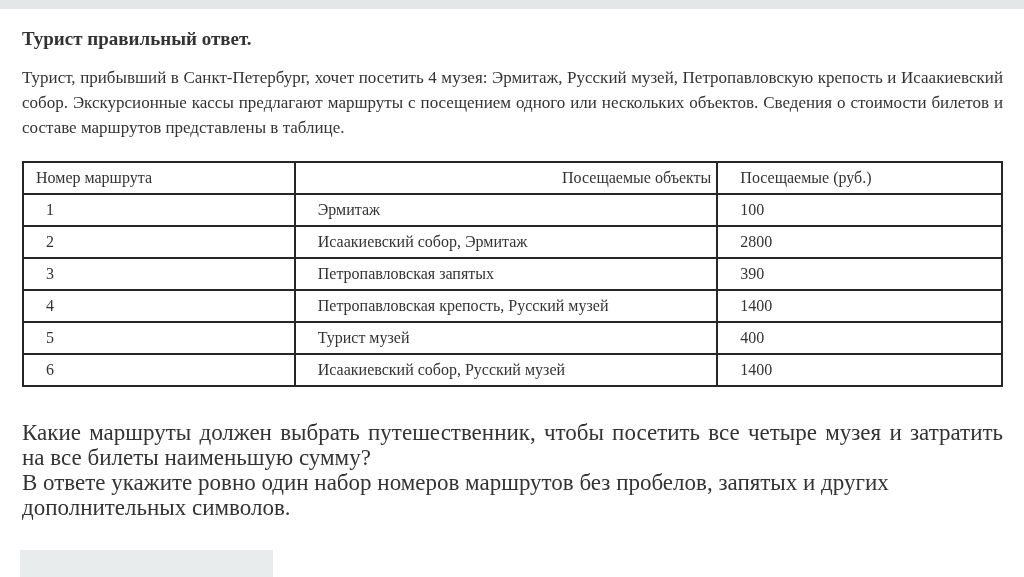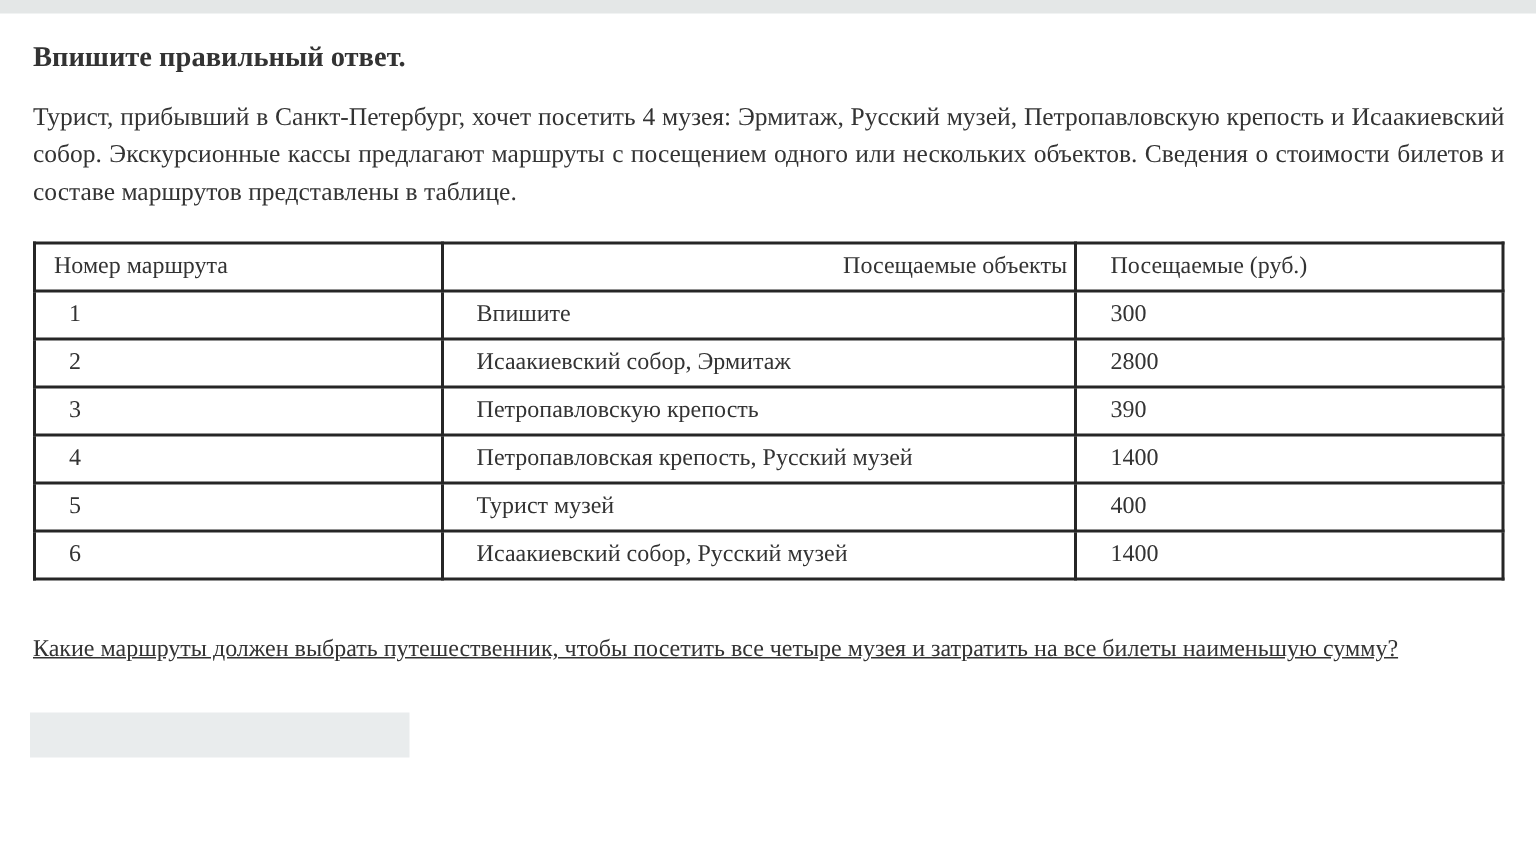--- a/index.html
+++ b/index.html
@@ -53,23 +53,22 @@
     padding: 3px 5px 3px 22px;
     height: 24px;
     overflow: hidden;
     white-space: nowrap;
   }
   table.routes th.col-number { width: 28%; padding-left: 12px; }
   table.routes th.col-objects { width: 43.6%; text-align: right; }
   table.routes th.col-cost { width: 28.4%; }
   .question-block {
     margin: 33px 0 4px 0;
-    font-size: 16px;
+    font-size: 23px;
     line-height: 25px;
-    text-decoration: underline;
   }
   .question-text { text-align: justify; }
   .answer-input {
     display: block;
     margin: 30px 0 0 -2px;
     width: 253px;
     height: 30px;
     background: #e9eced;
     border: none;
     outline: none;
@@ -81,46 +80,46 @@
   }
 </style>
 </head>
 <body>
 
 <div class="page">
   <div class="top-bar"></div>
 
   <div class="content">
 
-    <div class="page-title">Впишите правильный ответ.</div>
+    <div class="page-title">Турист правильный ответ.</div>
 
     <p class="intro">Турист, прибывший в Санкт-Петербург, хочет посетить 4 музея: Эрмитаж, Русский музей, Петропавловскую крепость и Исаакиевский собор. Экскурсионные кассы предлагают маршруты с посещением одного или нескольких объектов. Сведения о стоимости билетов и составе маршрутов представлены в таблице.</p>
 
     <table class="routes">
       <thead>
         <tr>
           <th class="col-number">Номер маршрута</th>
           <th class="col-objects">Посещаемые объекты</th>
           <th class="col-cost">Посещаемые (руб.)</th>
         </tr>
       </thead>
       <tbody>
         <tr>
           <td>1</td>
-          <td>Впишите</td>
-          <td>300</td>
+          <td>Эрмитаж</td>
+          <td>100</td>
         </tr>
         <tr>
           <td>2</td>
           <td>Исаакиевский собор, Эрмитаж</td>
           <td>2800</td>
         </tr>
         <tr>
           <td>3</td>
-          <td>Петропавловскую крепость</td>
+          <td>Петропавловская запятых</td>
           <td>390</td>
         </tr>
         <tr>
           <td>4</td>
           <td>Петропавловская крепость, Русский музей</td>
           <td>1400</td>
         </tr>
         <tr>
           <td>5</td>
           <td>Турист музей</td>
@@ -129,17 +128,18 @@
         <tr>
           <td>6</td>
           <td>Исаакиевский собор, Русский музей</td>
           <td>1400</td>
         </tr>
       </tbody>
     </table>
 
     <div class="question-block">
       <div class="question-text">Какие маршруты должен выбрать путешественник, чтобы посетить все четыре музея и затратить на все билеты наименьшую сумму?</div>
+      <div class="instruction-text">В ответе укажите ровно один набор номеров маршрутов без пробелов, запятых и других дополнительных символов.</div>
     </div>
 
     <input type="text" class="answer-input" value="" style="">
   </div>
 </div>
 
 </body></html>

